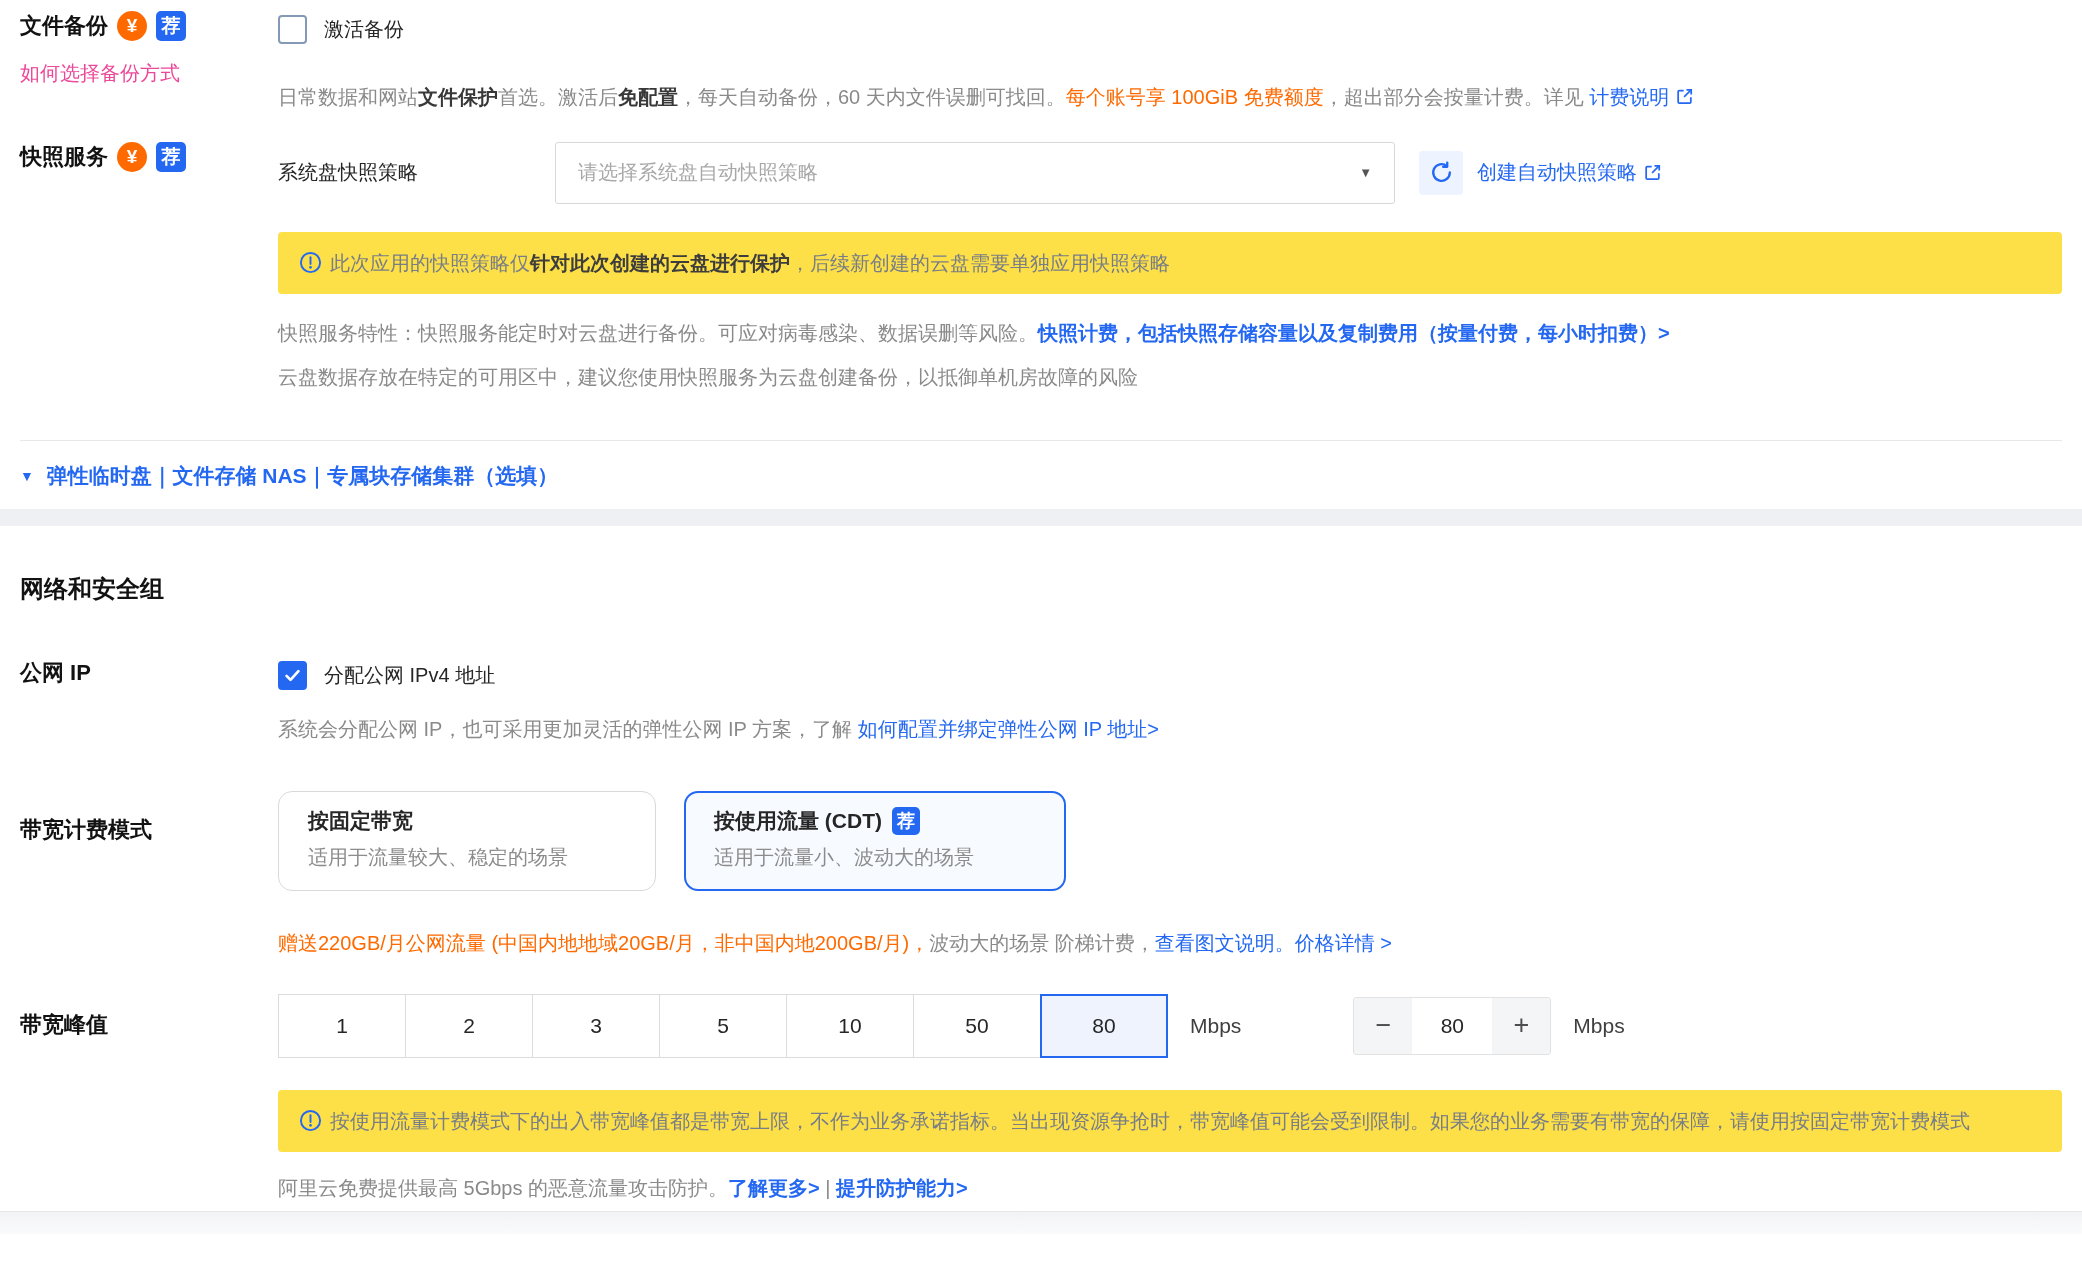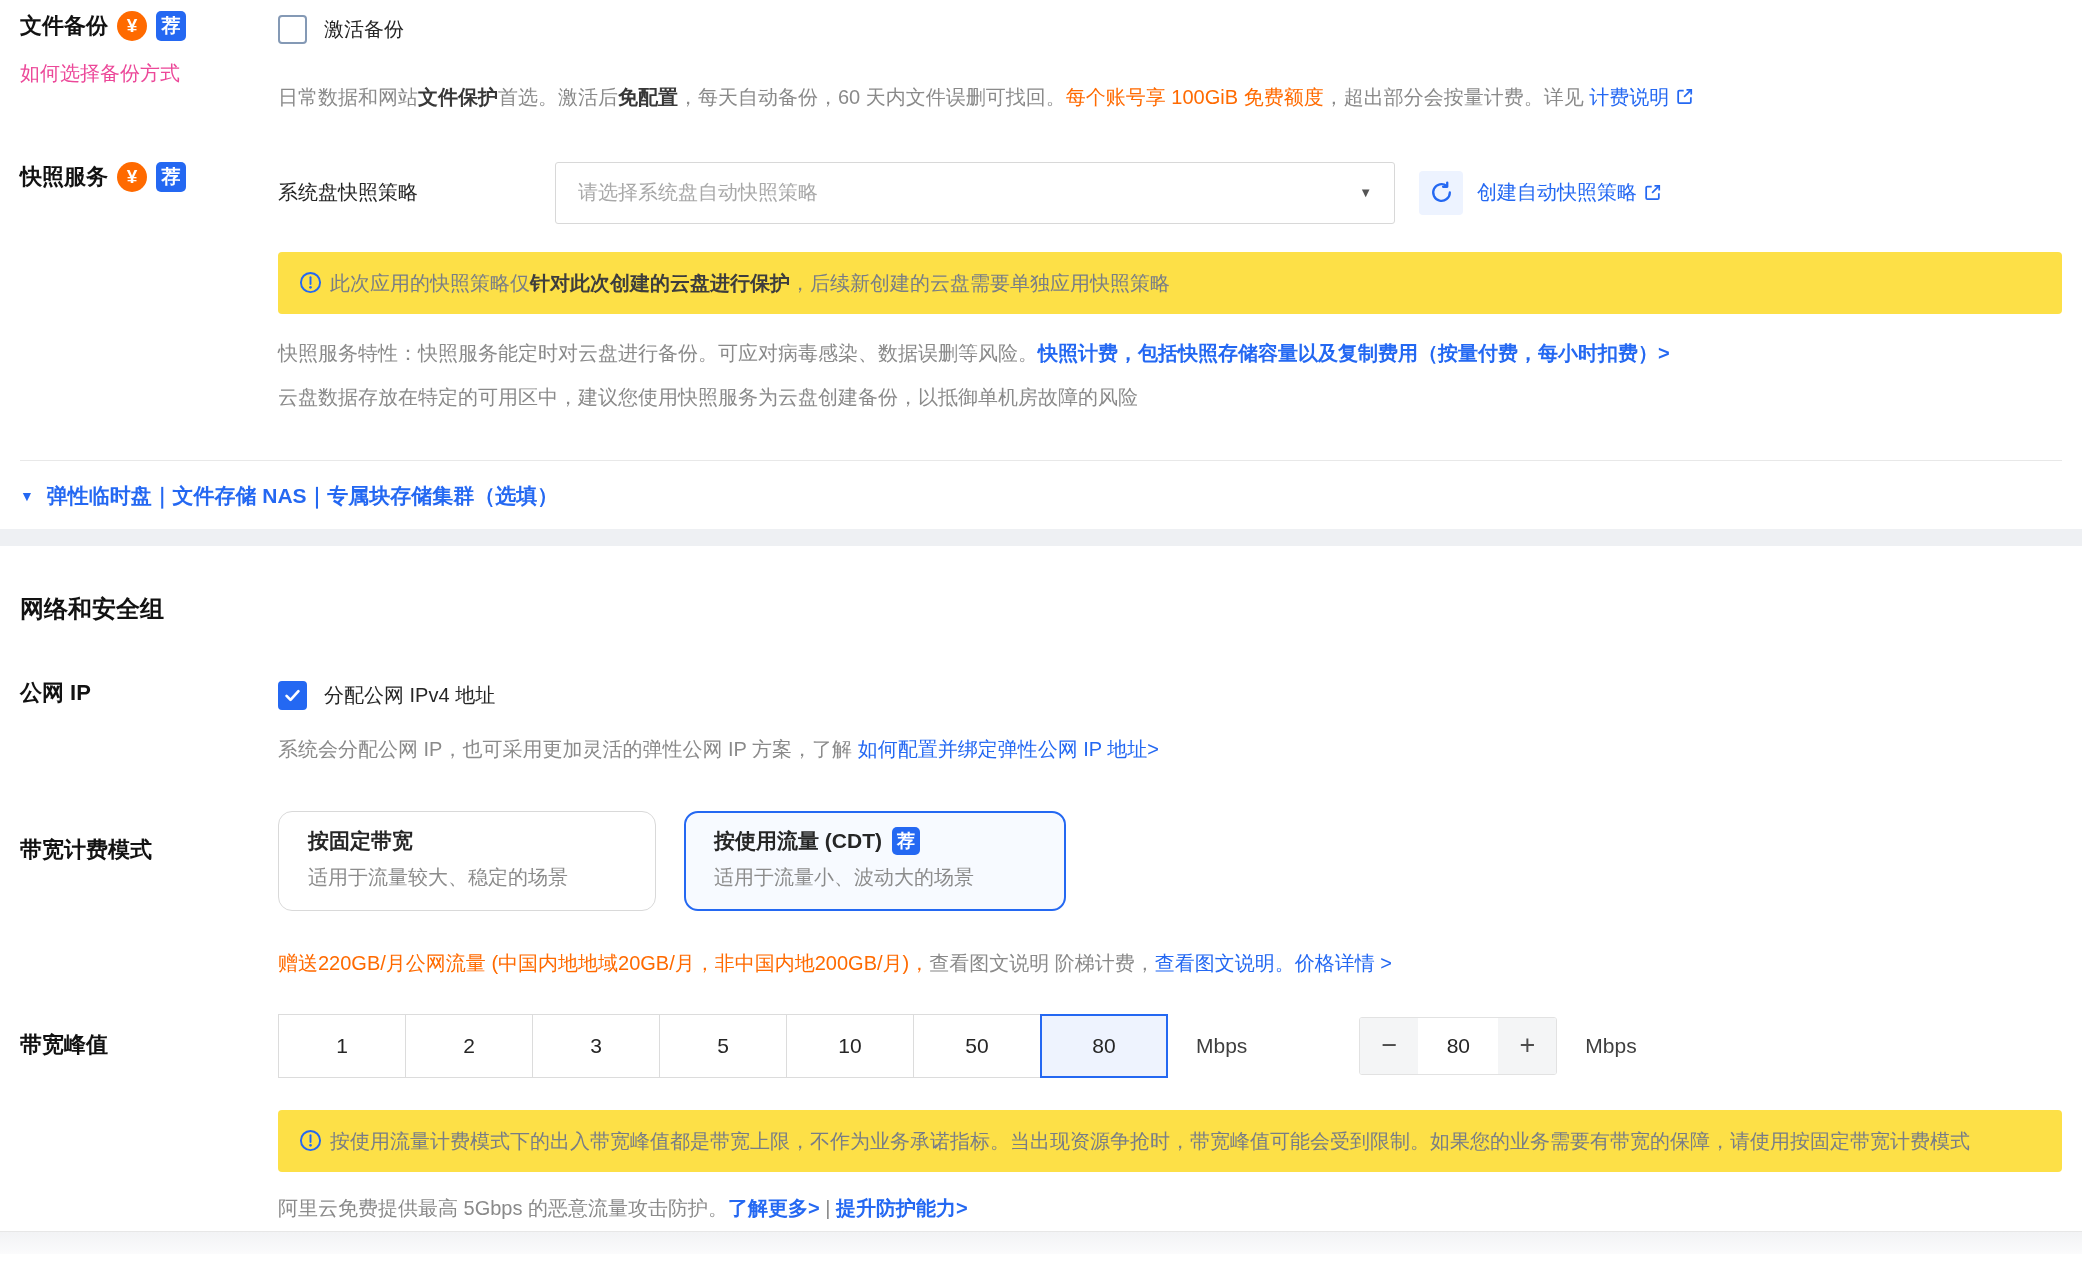--- a/index.html
+++ b/index.html
@@ -70,21 +70,21 @@
   .mode-sub { margin-top:9px; font-size:20px; color:#8c8c8c; }
 
   .promo { margin-top:37px; font-size:20px; line-height:30px; color:#8a8a8a; }
 
   .bw-row { display:flex; align-items:center; }
   .bw-cells { display:flex; }
   .bw-cell { width:128px; height:64px; background:#fff; border:1px solid #dcdcdc; margin-left:-1px;
     display:flex; align-items:center; justify-content:center; font-size:21px; color:#262626; cursor:pointer; }
   .bw-cell:first-child { margin-left:0; }
   .bw-cell.selected { border:2px solid #2468F2; background:#eef3fe; position:relative; z-index:2; }
-  .bw-unit { margin-left:28px; font-size:21px; color:#3f3f3f;text-align:center; }
+  .bw-unit { margin-left:22px; font-size:21px; color:#3f3f3f;text-align:center; }
   .stepper { margin-left:112px; display:flex; border:1px solid #e2e2e2; border-radius:3px; overflow:hidden; height:58px; }
   .step-btn { width:58px; background:#f4f5f6; display:flex; align-items:center; justify-content:center;
     font-size:27px; color:#4d4d4d; cursor:pointer; user-select:none; }
   .step-val { width:80px; background:#fff; display:flex; align-items:center; justify-content:center; font-size:21px; color:#262626; }
 
   .ddos { margin-top:23px; font-size:20px; color:#8a8a8a; }
   .ddos .sep { color:#8a8a8a; }
 
   .bottom-band { margin-top:9px; border-top:1px solid #e7e7e7; height:23px;
     background:linear-gradient(180deg,#f2f3f5 0%,#fbfbfc 100%); }
@@ -112,21 +112,21 @@
         <span>日常数据和网站</span><b>文件保护</b><span>首选。激活后</span><b>免配置</b><span>，每天自动备份，60 天内文件误删可找回。</span><span class="t-orange">每个账号享 100GiB 免费额度</span><span>，超出部分会按量计费。详见 </span><span class="t-link"><span>计费说明</span>
           <svg width="19" height="19" viewBox="0 0 24 24" fill="none" stroke="#2468F2" stroke-width="2.2" style="vertical-align:-2px">
               <path d="M20 13v6a1.5 1.5 0 0 1-1.5 1.5h-13A1.5 1.5 0 0 1 4 19V6a1.5 1.5 0 0 1 1.5-1.5H11"></path>
               <path d="M14.5 3.5H20.5V9.5"></path>
               <path d="M20 4l-8.5 8.5"></path>
             </svg></span>
       </div>
     </div>
   </div>
 
-  <div class="row" style="margin-top:50px">
+  <div class="row" style="margin-top:30px">
     <div class="row-label">
       <div class="field-title">
         <span>快照服务</span>
         <span class="badge-money">¥</span>
         <span class="badge-rec">荐</span>
       </div>
     </div>
     <div class="row-content">
       <div class="sel-row">
         <span class="sel-field-label">系统盘快照策略</span>
@@ -208,21 +208,21 @@
         </div>
         <div class="mode-card selected">
           <div class="mode-title">
             <span>按使用流量 (CDT)</span>
             <span class="badge-rec">荐</span>
           </div>
           <div class="mode-sub">适用于流量小、波动大的场景</div>
         </div>
       </div>
       <div class="promo">
-        <span class="t-orange">赠送220GB/月公网流量 (中国内地地域20GB/月，非中国内地200GB/月)，</span><span>查看图文说明 阶梯计费，</span><span class="t-link">查看图文说明。</span><span class="t-link">价格详情 &gt;</span>
+        <span class="t-orange">赠送220GB/月公网流量 (中国内地地域20GB/月，非中国内地200GB/月)，</span><span>波动大的场景 阶梯计费，</span><span class="t-link">查看图文说明。</span><span class="t-link">价格详情 &gt;</span>
       </div>
     </div>
   </div>
 
   <div class="row" style="margin-top:36px">
     <div class="row-label" style="padding-top:16px">
       <span class="plain-label">带宽峰值</span>
     </div>
     <div class="row-content">
       <div class="bw-row">

